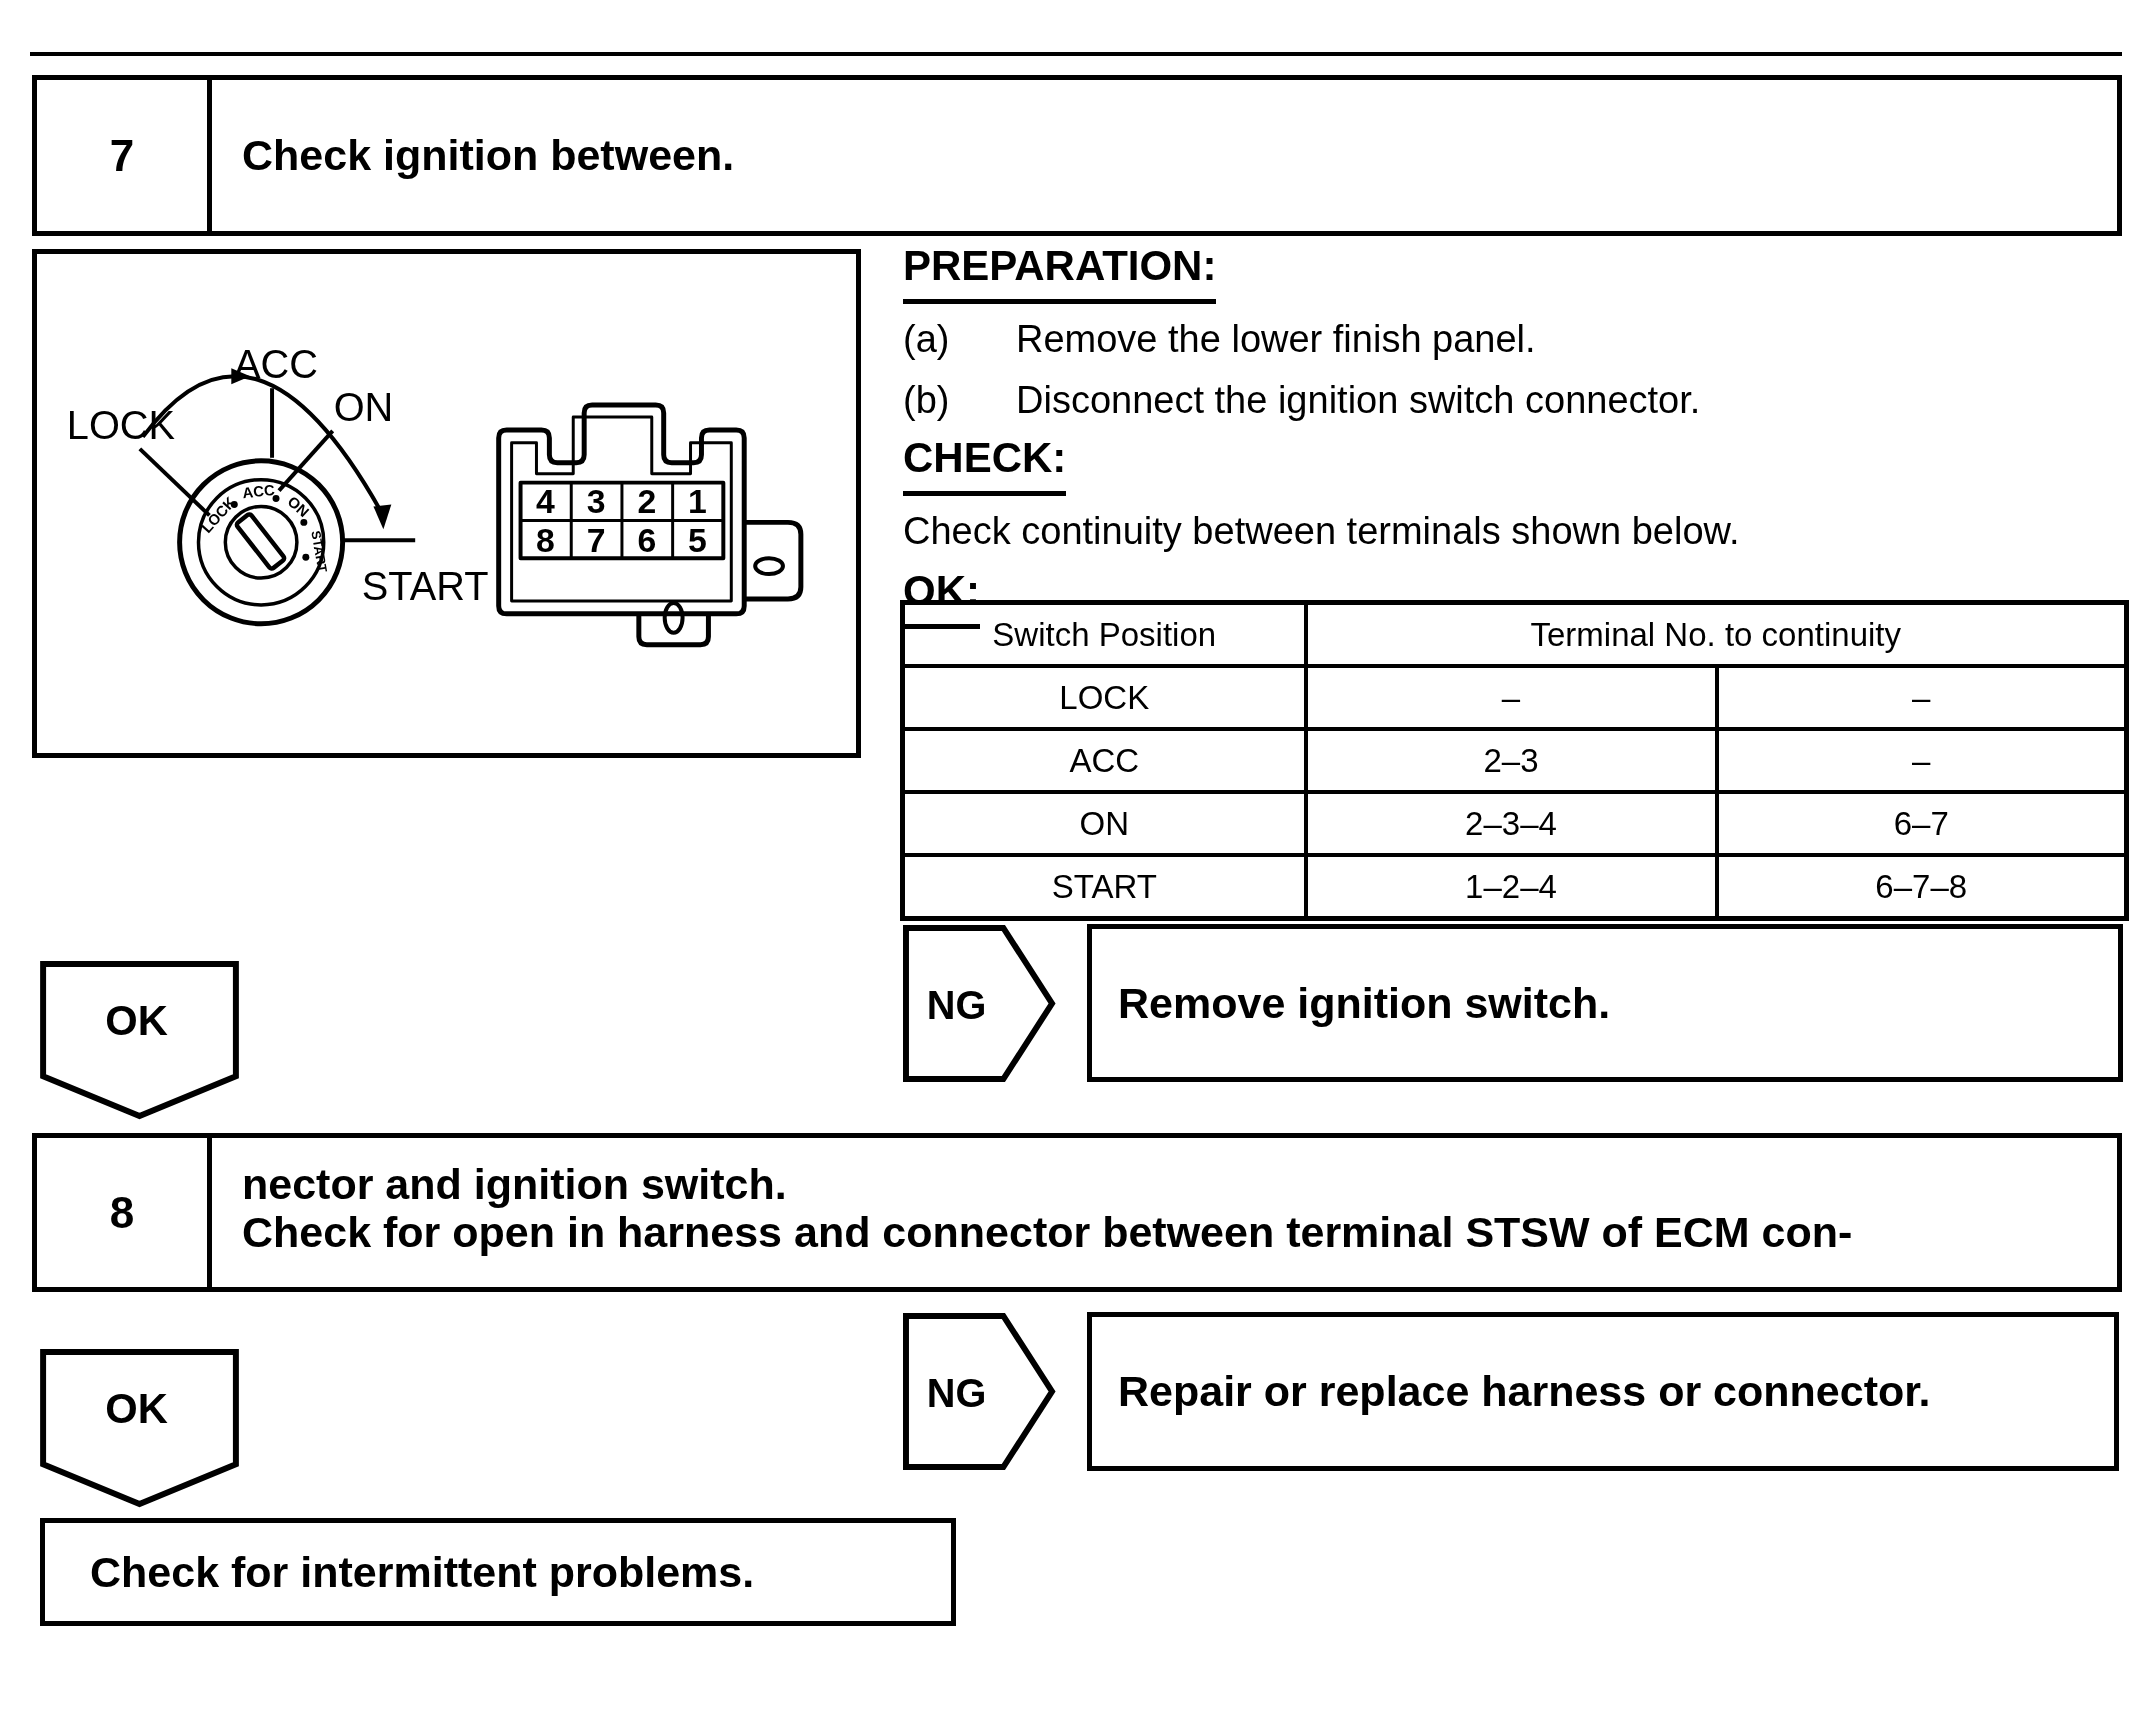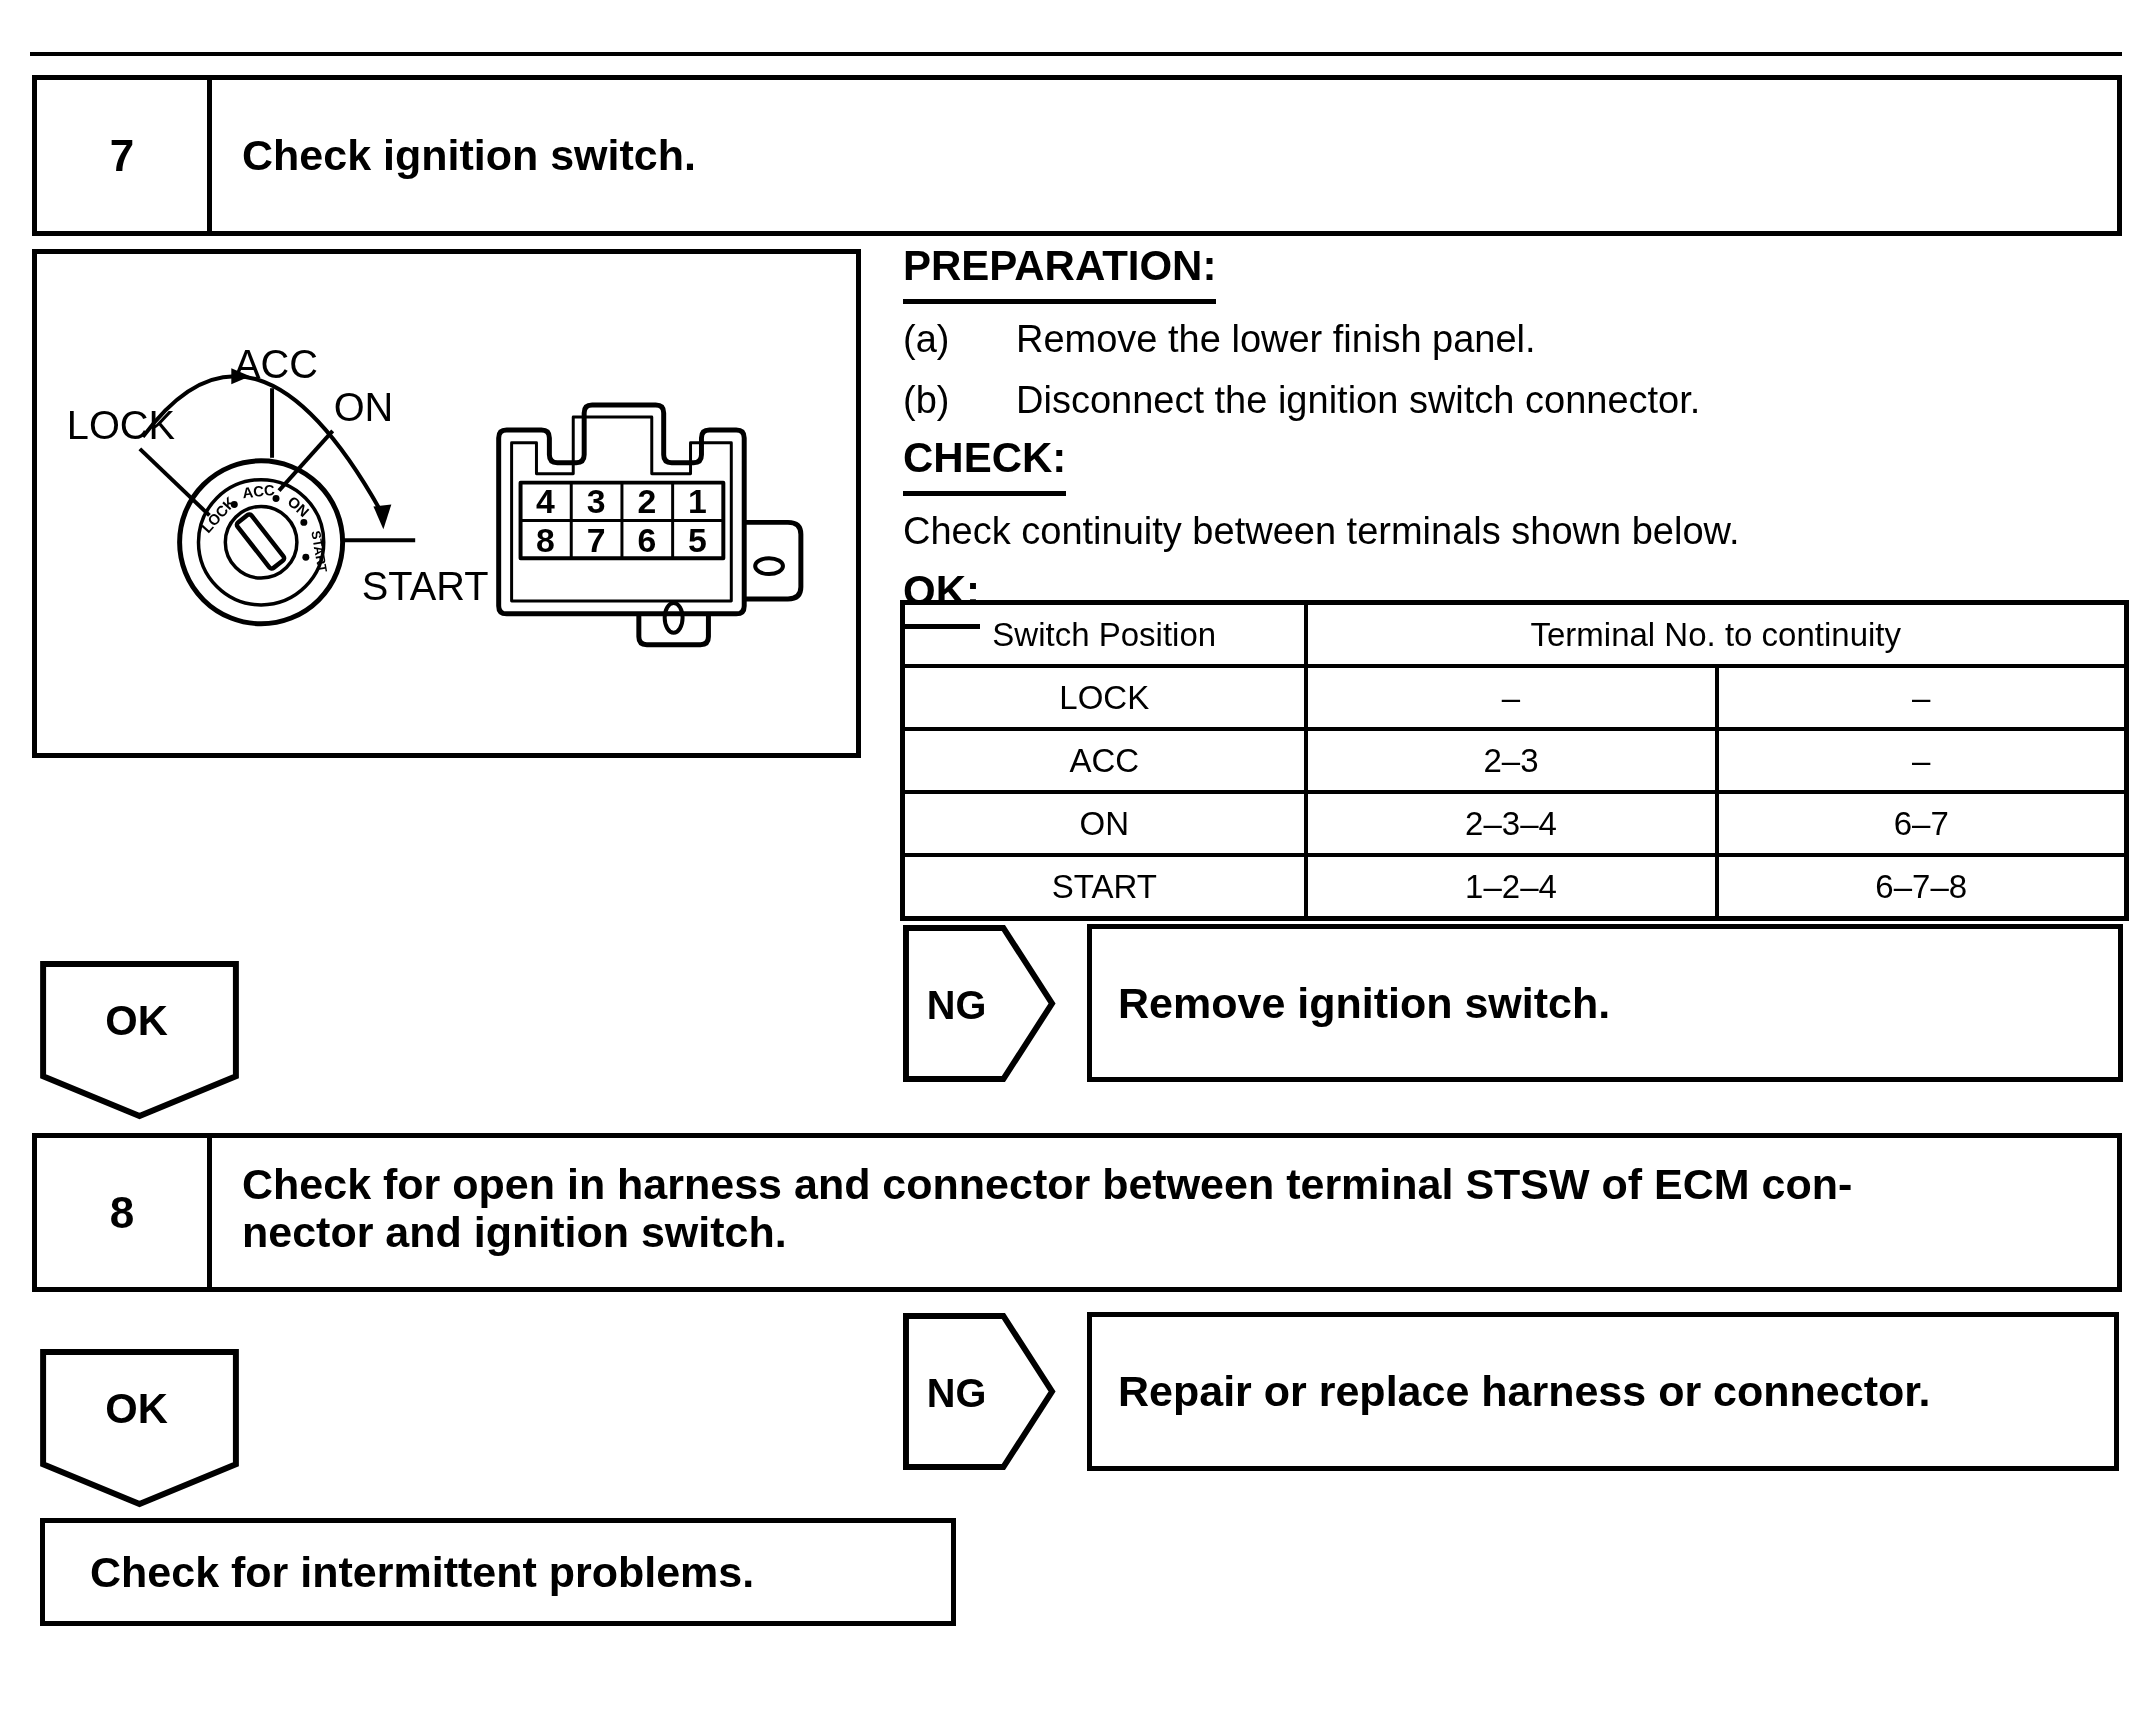--- a/index.html
+++ b/index.html
@@ -31,21 +31,21 @@
 </head>
 <body>
 
 <div class="page">
 
   <div class="abs artifact" style="left:30px;top:52px;width:2092px;height:4px;"></div>
 
   <div class="abs box step-box" style="left:32px;top:75px;width:2090px;height:161px;">
     <div class="step-num">7</div>
     <div class="step-title">
-      <div>Check ignition switch.</div>
+      <div>Check ignition between.</div>
     </div>
   </div>
 
   <div class="abs box" style="left:32px;top:249px;width:829px;height:509px;">
     <svg viewBox="0 0 823 502" width="819" height="499">
 
       <g fill="none" stroke="#000">
         <circle cx="225" cy="290" r="82" stroke-width="5"></circle>
         <circle cx="225" cy="290" r="63" stroke-width="3.5"></circle>
         <circle cx="225" cy="290" r="36" stroke-width="3.5"></circle>
@@ -183,22 +183,22 @@
   </div>
 
   <svg class="abs" style="left:40px;top:961px;" width="199" height="159" viewBox="0 0 200 160">
     <polygon points="3,3 197,3 197,116 100,156 3,116" fill="#fff" stroke="#000" stroke-width="6"></polygon>
     <text x="97" y="60" text-anchor="middle" dominant-baseline="central" font-size="42" font-weight="bold">OK</text>
   </svg>
 
   <div class="abs box step-box" style="left:32px;top:1133px;width:2090px;height:159px;">
     <div class="step-num">8</div>
     <div class="step-title" style="justify-content:flex-start;padding-top:22px;">
+      <div>nector and ignition switch.</div>
       <div>Check for open in harness and connector between terminal STSW of ECM con-</div>
-      <div>nector and ignition switch.</div>
     </div>
   </div>
 
   <svg class="abs" style="left:903px;top:1313px;" width="153" height="157" viewBox="0 0 154 158">
     <polygon points="3,3 101,3 150,79 101,155 3,155" fill="#fff" stroke="#000" stroke-width="6"></polygon>
     <text x="54" y="81" text-anchor="middle" dominant-baseline="central" font-size="40" font-weight="bold">NG</text>
   </svg>
   <div class="abs action-box" style="left:1087px;top:1312px;width:1032px;height:159px;">
     <span>Repair or replace harness or connector.</span>
   </div>

